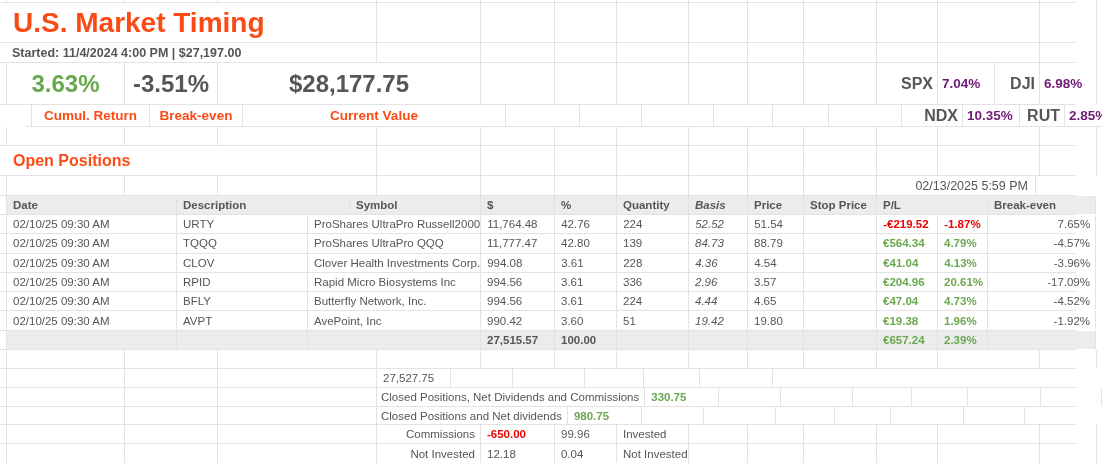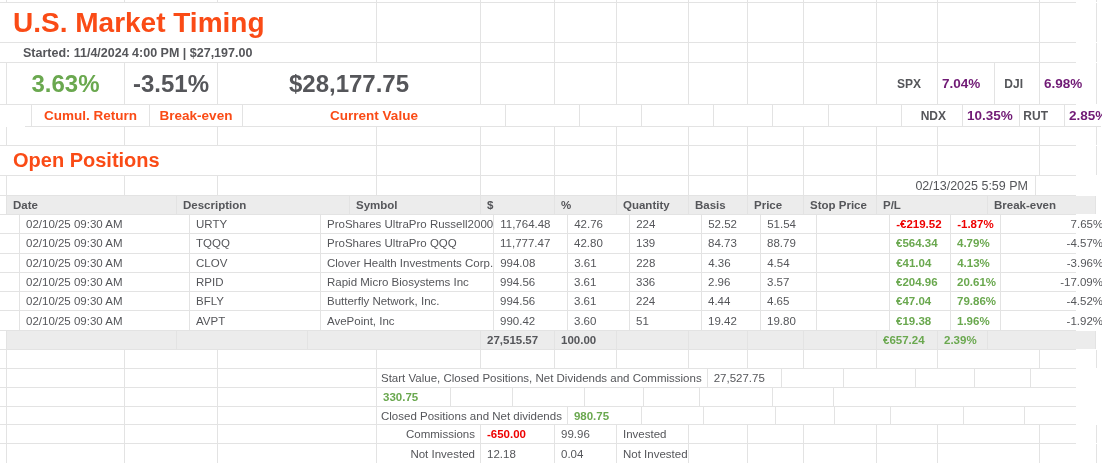--- a/index.html
+++ b/index.html
@@ -19,44 +19,44 @@
   .center{justify-content:center;}
   .bold{font-weight:bold;}
   .green{color:#6aa84f;}
   .red{color:#ee0000;}
   .gray-bg{background:#ececec;}
 
   .r-sliver{height:3px;}
   .r-title{height:40px;}
   .r-title .title-cell{font-size:28px;font-weight:bold;color:#fa4b16;padding-left:13px;}
   .r-sub{height:20px;}
-  .r-sub .sub-cell{font-size:12.5px;font-weight:bold;padding-left:23px;}
+  .r-sub .sub-cell{font-size:12.5px;font-weight:bold;padding-left:12px;}
   .r-stats{height:42px;}
   .r-stats .big{font-size:24px;font-weight:bold;}
   .r-statlabels{height:22px;margin-left:25px;}
   .r-statlabels .slabel{font-size:13.5px;font-weight:bold;color:#fa4b16;}
-  .idx-label{font-size:12px;font-weight:bold;justify-content:flex-end;padding-right:16px;}
+  .idx-label{font-size:16px;font-weight:bold;justify-content:flex-end;padding-right:4px;}
   .idx-value{font-size:13.5px;font-weight:bold;color:#701a75;padding-left:4px;}
   .r-empty{height:19px;}
   .r-open{height:30px;}
-  .r-open .open-cell{font-size:20px;font-weight:bold;color:#fa4b16;padding-left:13px;}
+  .r-open .open-cell{font-size:16px;font-weight:bold;color:#fa4b16;padding-left:13px;}
   .r-ts{height:20px;}
   .r-ts .ts-cell{font-size:12.5px;justify-content:flex-end;padding-right:7px;}
   .r-th{height:19px;}
   .r-th .cell{font-weight:bold;}
-  .r-data{height:19.3px;padding-left:13px;}
+  .r-data{height:19.3px;}
   .r-totals{height:19.3px;}
   .r-sum{height:18.8px;}
   .sum-label{justify-content:flex-end;padding-right:0;}
   .sum-label span{background:#ffffff;padding:1px 5px 1px 4px;}
 
   
   .w7{flex:0 0 7px;} .w118{flex:0 0 118px;} .w93{flex:0 0 93px;} .w159{flex:0 0 159px;}
   .w263{flex:0 0 263px;} .w104{flex:0 0 104px;} .w74{flex:0 0 74px;} .w62{flex:0 0 62px;}
-  .w72{flex:0 0 72px;} .w59{flex:0 0 59px;} .w56{flex:0 0 56px;} .w73{flex:0 0 73px;}
+  .w72{flex:0 0 72px;} .w59{flex:0 0 59px;font-style:italic;} .w56{flex:0 0 56px;} .w73{flex:0 0 73px;}
   .w61{flex:0 0 61px;} .w102{flex:0 0 102px;} .w57{flex:0 0 57px;} .w45{flex:0 0 45px;}
   .w5{flex:0 0 5px;} .w377{flex:0 0 377px;} .w159m{flex:0 0 159px;}
   
   .t170{flex:0 0 170px;} .t131{flex:0 0 131px;} .t173{flex:0 0 173px;} .t50{flex:0 0 50px;}
   .t108{flex:0 0 108px;} .t6{flex:0 0 6px;}
 </style>
 </head>
 <body>
 
 <div class="sheet">
@@ -283,21 +283,21 @@
     <div class="cell t170 pad">02/10/25 09:30 AM</div>
     <div class="cell t131 pad">BFLY</div>
     <div class="cell t173 pad">Butterfly Network, Inc.</div>
     <div class="cell w74 pad">994.56</div>
     <div class="cell w62 pad">3.61</div>
     <div class="cell w72 pad">224</div>
     <div class="cell w59 pad">4.44</div>
     <div class="cell w56 pad">4.65</div>
     <div class="cell w73 pad"></div>
     <div class="cell w61 pad bold green">€47.04</div>
-    <div class="cell t50 pad bold green">79.86%</div>
+    <div class="cell t50 pad bold green">4.73%</div>
     <div class="cell t108 right">-4.52%</div>
     <div class="cell t6 noline"></div>
   </div>
 
   <div class="row r-data">
     <div class="cell w7"></div>
     <div class="cell t170 pad">02/10/25 09:30 AM</div>
     <div class="cell t131 pad">AVPT</div>
     <div class="cell t173 pad">AvePoint, Inc</div>
     <div class="cell w74 pad">990.42</div>
@@ -345,36 +345,36 @@
       <div class="cell w102"></div>
       <div class="cell w57"></div>
       <div class="cell w5 noline"></div>
   </div>
 
   <div class="row r-sum">
     <div class="cell w7"></div>
       <div class="cell w118"></div>
       <div class="cell w93"></div>
       <div class="cell w159"></div>
-    <div class="cell w104 sum-label">
-        <span>Start Value, Closed Positions, Net Dividends and Commissions</span>
-      </div>
     <div class="cell w74 pad">27,527.75</div>
     <div class="cell w62 pad"></div>
     <div class="cell w72 pad"></div>
     <div class="cell w59"></div>
       <div class="cell w56"></div>
       <div class="cell w73"></div>
   </div>
 
   <div class="row r-sum">
     <div class="cell w7"></div>
       <div class="cell w118"></div>
       <div class="cell w93"></div>
       <div class="cell w159"></div>
+    <div class="cell w104 sum-label">
+        <span>Closed Positions, Net Dividends and Commissions</span>
+      </div>
     <div class="cell w74 pad bold green">330.75</div>
     <div class="cell w62 pad"></div>
     <div class="cell w72 pad"></div>
     <div class="cell w59"></div>
       <div class="cell w56"></div>
       <div class="cell w73"></div>
       <div class="cell w61"></div>
   </div>
 
   <div class="row r-sum">

